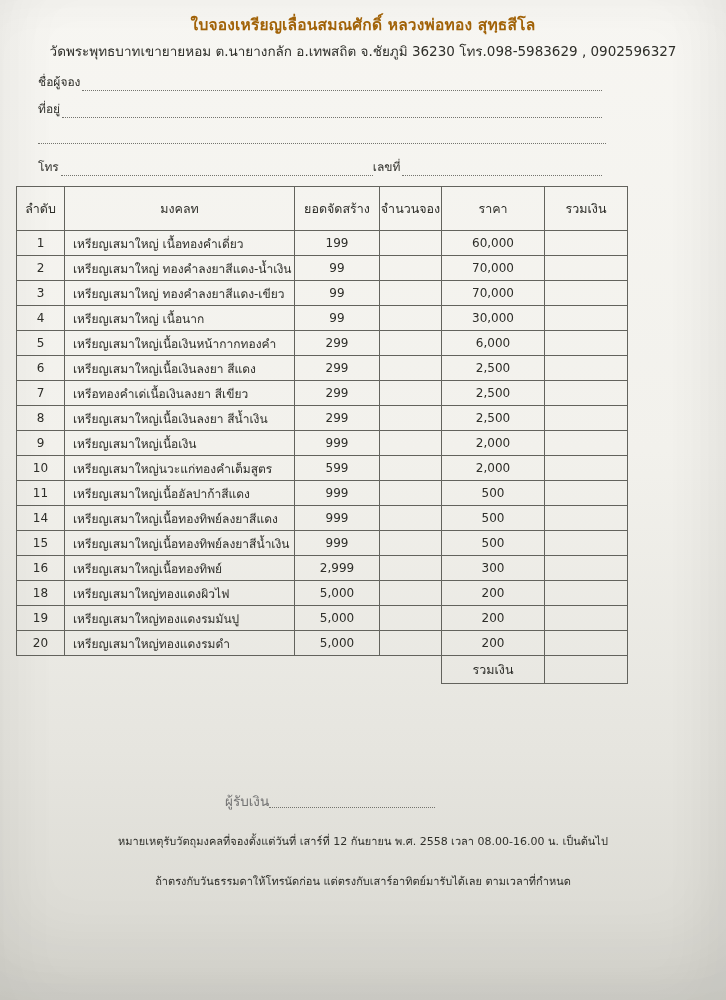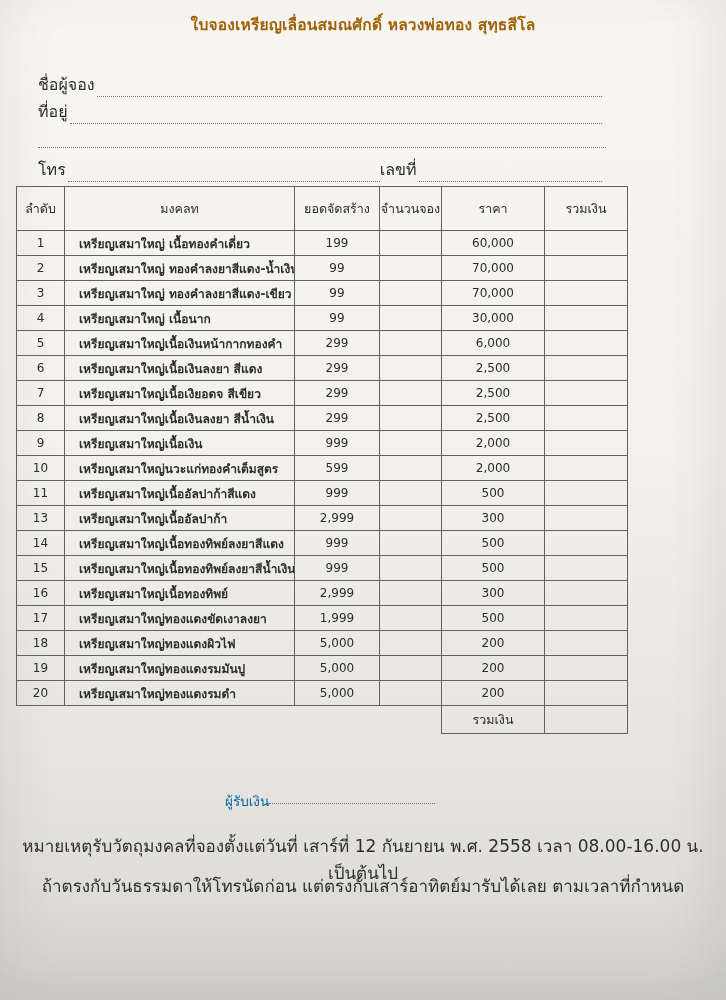--- a/index.html
+++ b/index.html
@@ -20,58 +20,59 @@
     text-align:center; font-size:15.5px; font-weight:bold; color:#a16207;
     letter-spacing:0.2px;
   }
   .address {
     position:absolute; top:40px; left:0; width:100%;
     text-align:center; font-size:13.5px; color:#2e2e29;
   }
 
   .field-row {
     position:absolute; left:38px; right:124px;
-    display:flex; align-items:flex-end; font-size:16px; color:#2e2e29;
+    display:flex; align-items:flex-end; font-size:12px; color:#2e2e29;
   }
   .field-row .lbl { white-space:nowrap; padding-right:2px; }
   .dots { flex:1 1 auto; border-bottom:1.5px dotted #74746e; height:1.05em; }
   .dots.fixed { flex:0 0 auto; }
 
   .tbl-wrap { position:absolute; left:16px; top:186px; }
   table { border-collapse:collapse; table-layout:fixed; width:611px; }
   td, th {
     border:1px solid #63635d;
     font-weight:normal; font-size:12px; color:#2d2d28;
     overflow:hidden; white-space:nowrap;
   }
   thead th { height:44px; text-align:center; font-size:12.5px; vertical-align:middle; }
   tbody td { height:25px; }
   td.c { text-align:center; }
-  td.item { text-align:left; padding-left:14px;font-weight:bold; }
+  td.item { text-align:left; padding-left:8px; }
   tfoot td { height:28px; }
   tfoot td.nb { border:none; background:transparent; }
   tfoot td.total-label { text-align:center; font-size:12.5px; }
 
   .receiver {
     position:absolute; top:790px; left:225px; width:210px;
-    display:flex; align-items:flex-start; font-size:13.5px; color:#0369a1;
+    display:flex; align-items:center; font-size:13.5px; color:#737373;
   }
   .note {
     position:absolute; left:0; width:100%;
-    text-align:center; font-size:17px; color:#2f2f2a;
+    text-align:center; font-size:11px; color:#2f2f2a;
   }
   .note1 { top:832px; }
   .note2 { top:872px; }
 </style>
 </head>
 <body>
 
 <div class="paper">
 
   <div class="title">ใบจองเหรียญเลื่อนสมณศักดิ์  หลวงพ่อทอง สุทฺธสีโล</div>
+  <div class="address">วัดพระพุทธบาทเขายายหอม ต.นายางกลัก อ.เทพสถิต จ.ชัยภูมิ 36230  โทร.098-5983629 , 0902596327</div>
 
   <div class="field-row" style="top:72px;">
     <span class="lbl">ชื่อผู้จอง</span>
       <span class="dots"></span>
   </div>
 
   <div class="field-row" style="top:99px;">
     <span class="lbl">ที่อยู่</span>
       <span class="dots"></span>
   </div>
@@ -157,21 +158,21 @@
       <td class="c">6</td>
       <td class="item">เหรียญเสมาใหญ่เนื้อเงินลงยา สีแดง</td>
       <td class="c">299</td>
       <td class="c"></td>
       <td class="c">2,500</td>
       <td class="c"></td>
     </tr>
 
     <tr>
       <td class="c">7</td>
-      <td class="item">เหรียญเสมาใหญ่เนื้อเงิยอดจ สีเขียว</td>
+      <td class="item">เหรีอทองคำเด่เนื้อเงินลงยา สีเขียว</td>
       <td class="c">299</td>
       <td class="c"></td>
       <td class="c">2,500</td>
       <td class="c"></td>
     </tr>
 
     <tr>
       <td class="c">8</td>
       <td class="item">เหรียญเสมาใหญ่เนื้อเงินลงยา สีน้ำเงิน</td>
       <td class="c">299</td>
@@ -201,28 +202,20 @@
     <tr>
       <td class="c">11</td>
       <td class="item">เหรียญเสมาใหญ่เนื้ออัลปาก้าสีแดง</td>
       <td class="c">999</td>
       <td class="c"></td>
       <td class="c">500</td>
       <td class="c"></td>
     </tr>
 
 
-    <tr>
-      <td class="c">13</td>
-      <td class="item">เหรียญเสมาใหญ่เนื้ออัลปาก้า</td>
-      <td class="c">2,999</td>
-      <td class="c"></td>
-      <td class="c">300</td>
-      <td class="c"></td>
-    </tr>
 
     <tr>
       <td class="c">14</td>
       <td class="item">เหรียญเสมาใหญ่เนื้อทองทิพย์ลงยาสีแดง</td>
       <td class="c">999</td>
       <td class="c"></td>
       <td class="c">500</td>
       <td class="c"></td>
     </tr>
 
@@ -237,28 +230,20 @@
 
     <tr>
       <td class="c">16</td>
       <td class="item">เหรียญเสมาใหญ่เนื้อทองทิพย์</td>
       <td class="c">2,999</td>
       <td class="c"></td>
       <td class="c">300</td>
       <td class="c"></td>
     </tr>
 
-    <tr>
-      <td class="c">17</td>
-      <td class="item">เหรียญเสมาใหญ่ทองแดงขัดเงาลงยา</td>
-      <td class="c">1,999</td>
-      <td class="c"></td>
-      <td class="c">500</td>
-      <td class="c"></td>
-    </tr>
 
     <tr>
       <td class="c">18</td>
       <td class="item">เหรียญเสมาใหญ่ทองแดงผิวไฟ</td>
       <td class="c">5,000</td>
       <td class="c"></td>
       <td class="c">200</td>
       <td class="c"></td>
     </tr>
 

